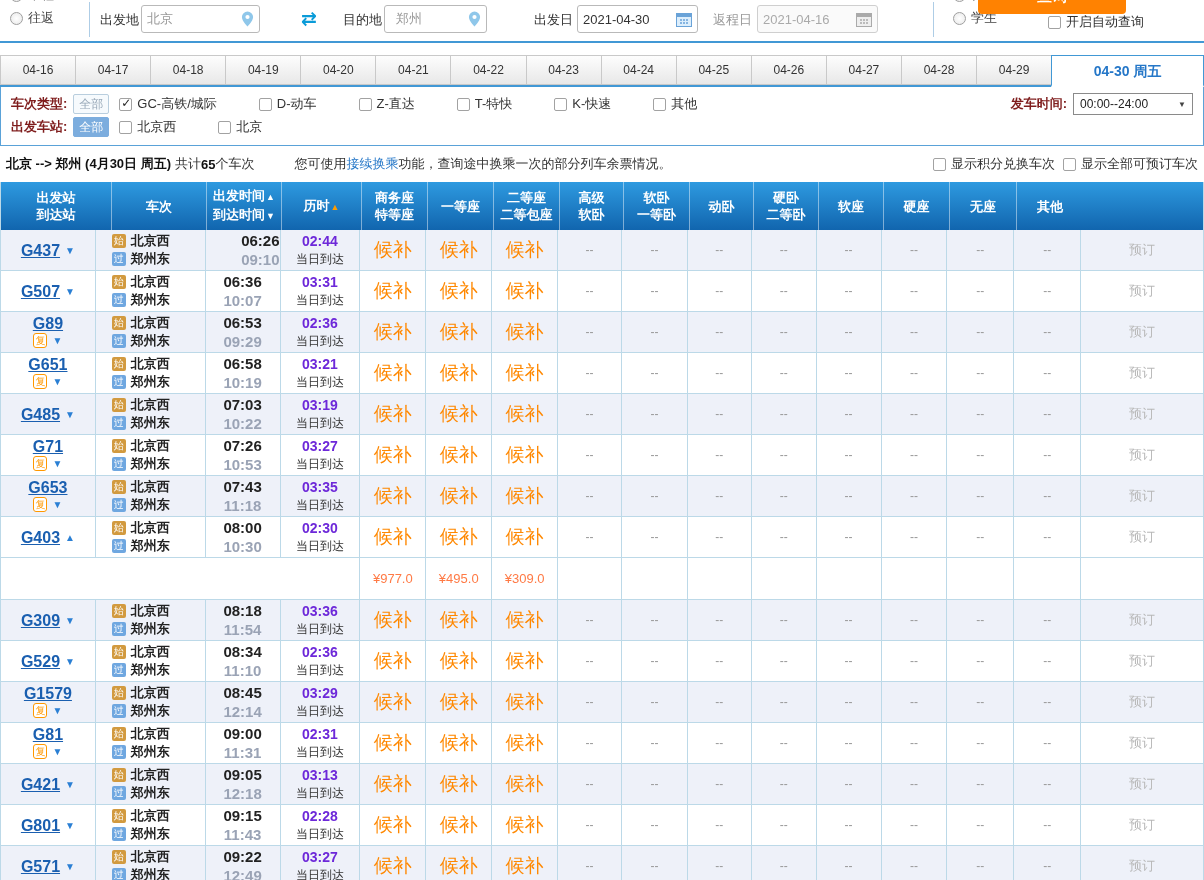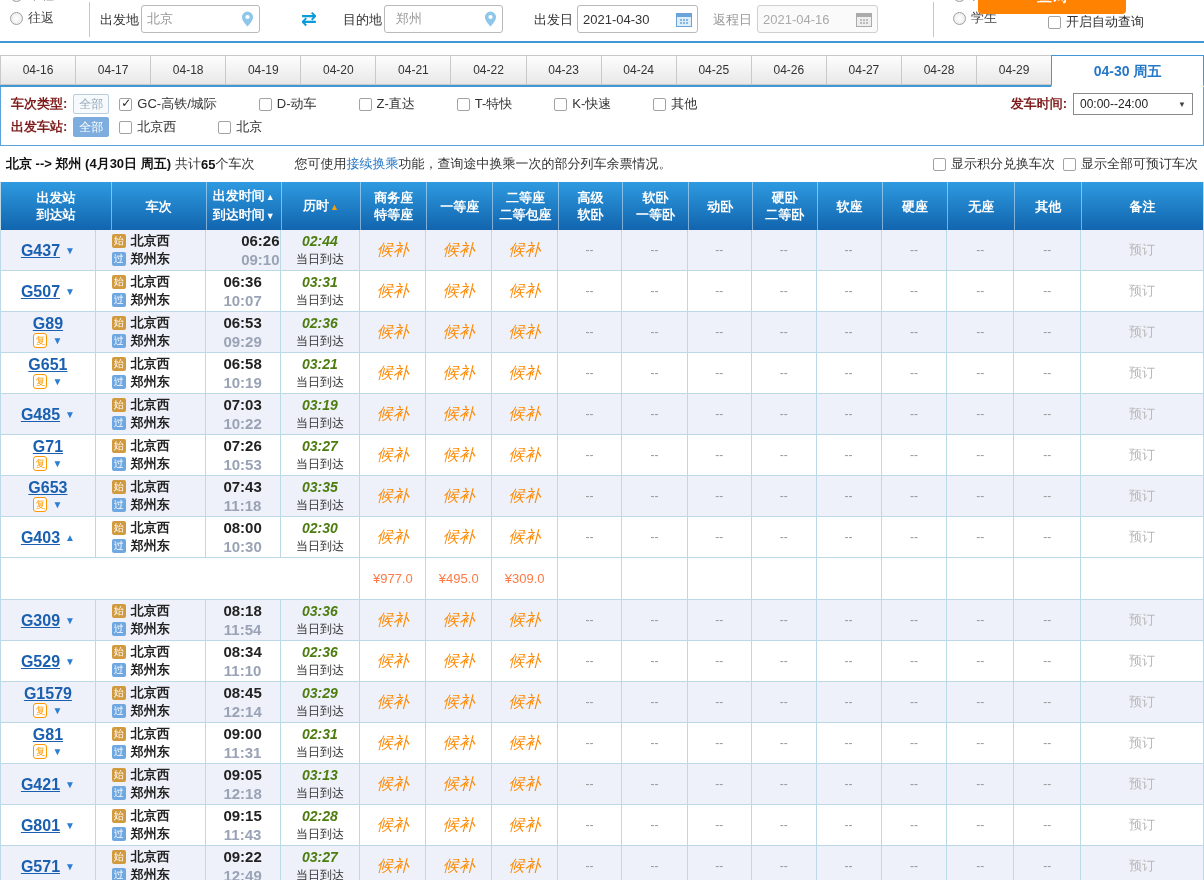--- a/index.html
+++ b/index.html
@@ -80,23 +80,23 @@
   .fx { width: 14px; height: 15px; border: 1px solid #ff9800; color: #ff9800; border-radius: 3px;
     font-size: 10px; line-height: 14px; text-align: center; display: inline-block; background: #fff; }
   .stl { display: flex; align-items: center; gap: 5px; line-height: 18px; width: 100%; padding-left: 16px; }
   .badge { width: 14px; height: 14px; border-radius: 2px; color: #fff; font-size: 10px;
     line-height: 14px; text-align: center; display: inline-block; flex: 0 0 auto; }
   .badge.start { background: #d29a3f; }
   .badge.pass { background: #6fa7e0; }
   .stname { font-weight: bold; font-size: 13px; color: #222; }
   .dep { font-weight: bold; font-size: 15px; color: #222; line-height: 19px; }
   .arrv { font-weight: bold; font-size: 15px; color: #9aa3b5; line-height: 19px; }
-  .dur { font-weight: bold; font-size: 14px; color: #4d7c0f; line-height: 19px; font-style: italic; }
+  .dur { font-weight: bold; font-size: 14px; color: #6d28d9; line-height: 19px; }
   .day { font-size: 12px; color: #333; line-height: 17px; }
-  .houbu { color: #ff8800; font-size: 16px; cursor: pointer; font-style: italic; }
+  .houbu { color: #ff8800; font-size: 19px; cursor: pointer; }
   .dash { color: #999; font-size: 12px; }
   .note { color: #b8b8b8; font-size: 13px; }
   .price { color: #ff7a45; font-size: 13px; }
   
   .pin { width: 13px; height: 16px; flex: 0 0 auto; }
   .calicon { width: 16px; height: 15px; flex: 0 0 auto; }
 </style>
 </head>
 <body>
 
@@ -116,21 +116,21 @@
     <span class="val">北京</span>
     <svg class="pin" viewBox="0 0 13 16">
         <path d="M6.5 0.5a5.6 5.6 0 0 0-5.6 5.6c0 4.2 5.6 9.4 5.6 9.4s5.6-5.2 5.6-9.4A5.6 5.6 0 0 0 6.5 0.5z" fill="#8fc7ea"></path>
         <circle cx="6.5" cy="6" r="2.1" fill="#fff"></circle>
       </svg>
   </div>
 
   <span class="swap">⇄</span>
 
   <span class="fldlabel" style="left:343px;">目的地</span>
-  <div class="inputbox" style="left:384px; width:119px;padding-left:11px;">
+  <div class="inputbox" style="left:384px; width:103px;padding-left:11px;">
     <span class="val">郑州</span>
     <svg class="pin" viewBox="0 0 13 16">
         <path d="M6.5 0.5a5.6 5.6 0 0 0-5.6 5.6c0 4.2 5.6 9.4 5.6 9.4s5.6-5.2 5.6-9.4A5.6 5.6 0 0 0 6.5 0.5z" fill="#8fc7ea"></path>
         <circle cx="6.5" cy="6" r="2.1" fill="#fff"></circle>
       </svg>
   </div>
 
   <span class="fldlabel" style="left:534px;">出发日</span>
   <div class="inputbox" style="left:577px; width:121px;">
     <span class="val dark">2021-04-30</span>
@@ -307,23 +307,20 @@
       </div>
       <div class="hcell" style="width: 66px;">
         <div><span>硬座</span></div>
       </div>
       <div class="hcell" style="width: 67px;">
         <div><span>无座</span></div>
       </div>
       <div class="hcell" style="width: 67px;">
         <div><span>其他</span></div>
       </div>
-      <div class="hcell" style="width: 122px;">
-        <div><span>备注</span></div>
-      </div>
     </div>
   <div id="tbody">
       <div class="trow shade">
         <div class="bcell" style="width: 95px;">
           <div class="twrap">
             <div class="tline">
               <a class="tnum">G437</a>
               <span class="tri">▼</span>
             </div>
           </div>

